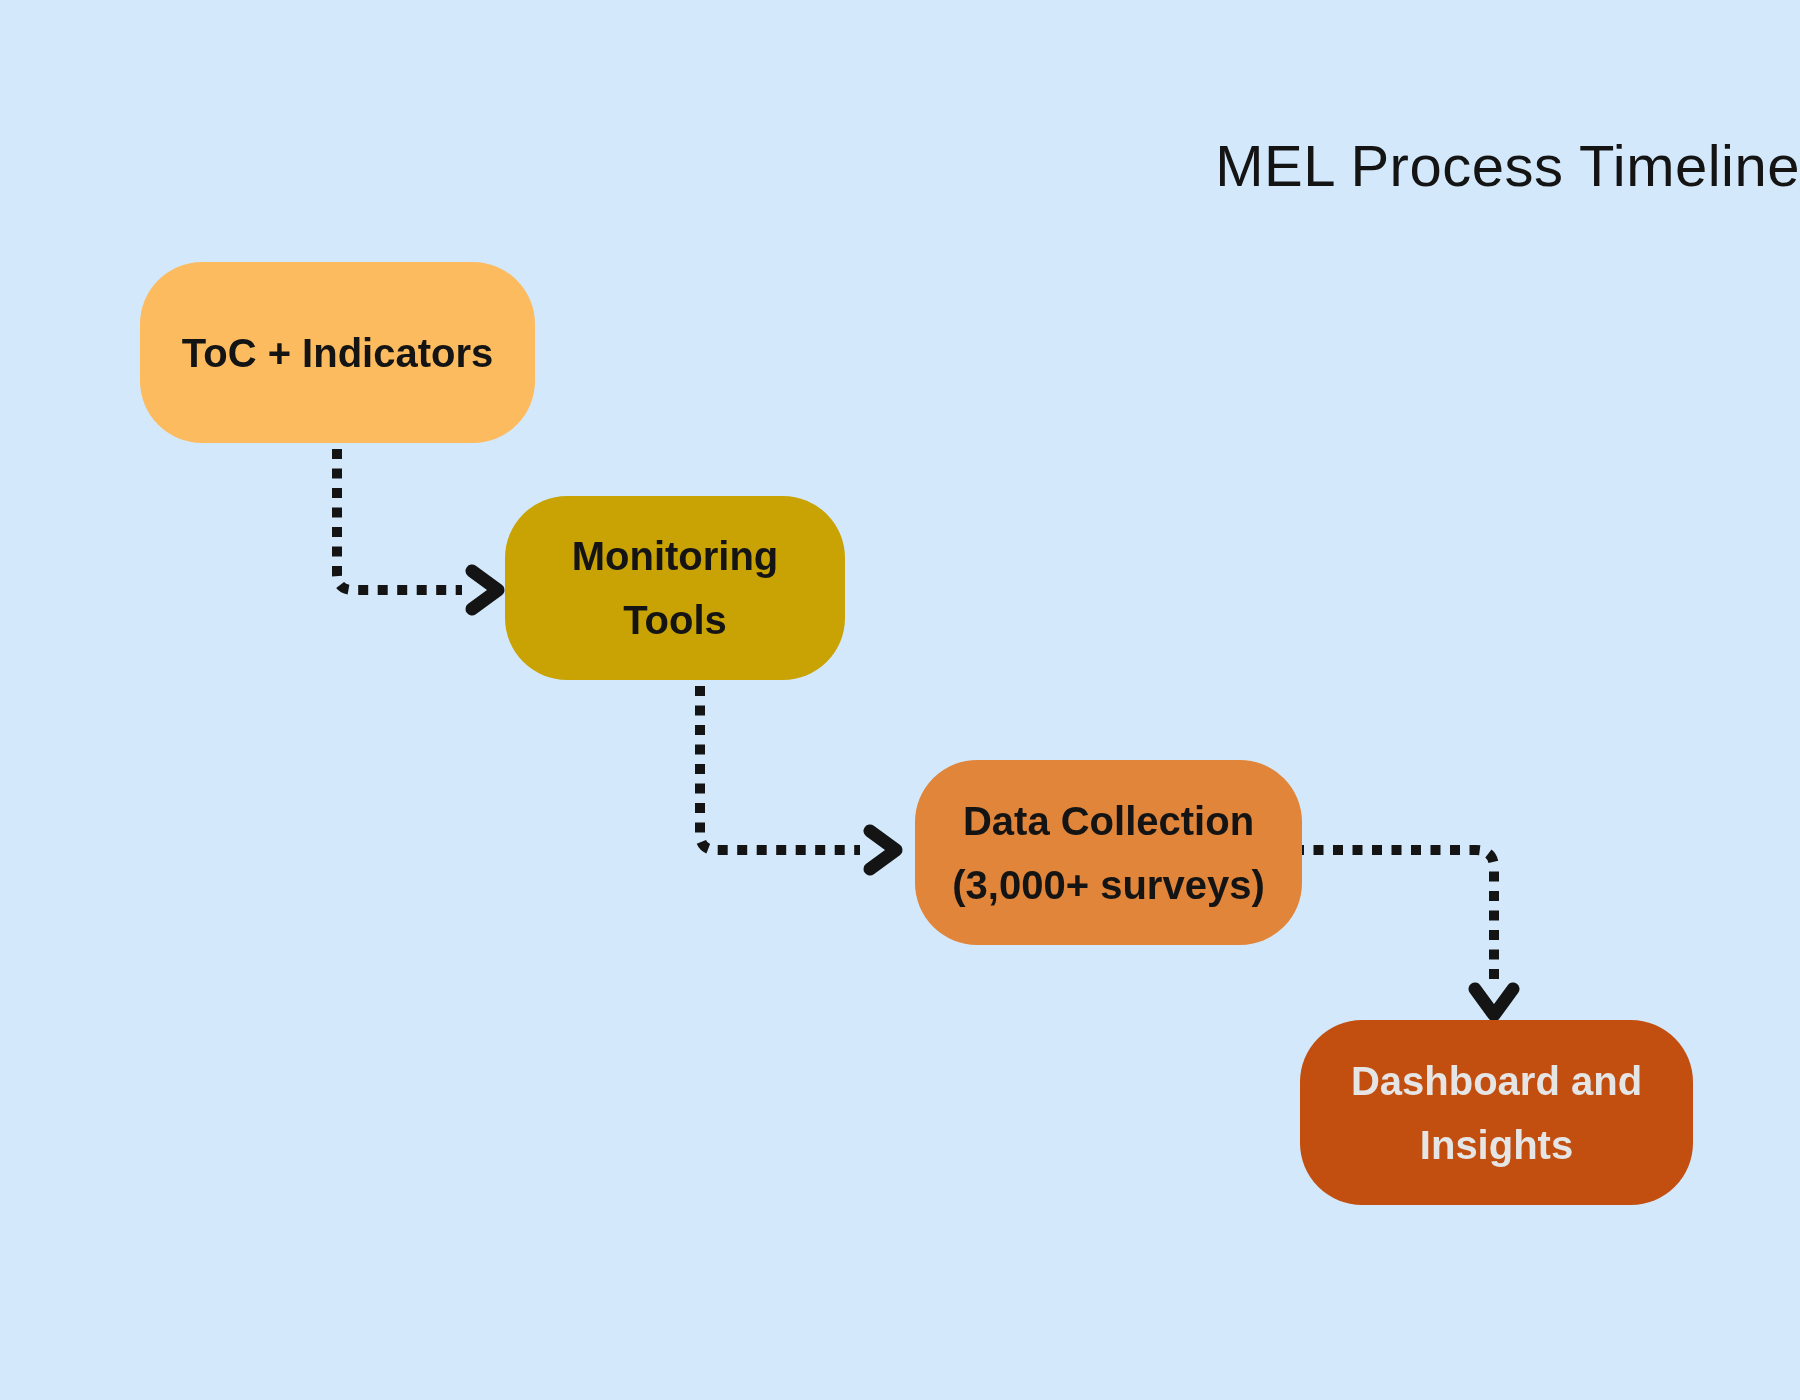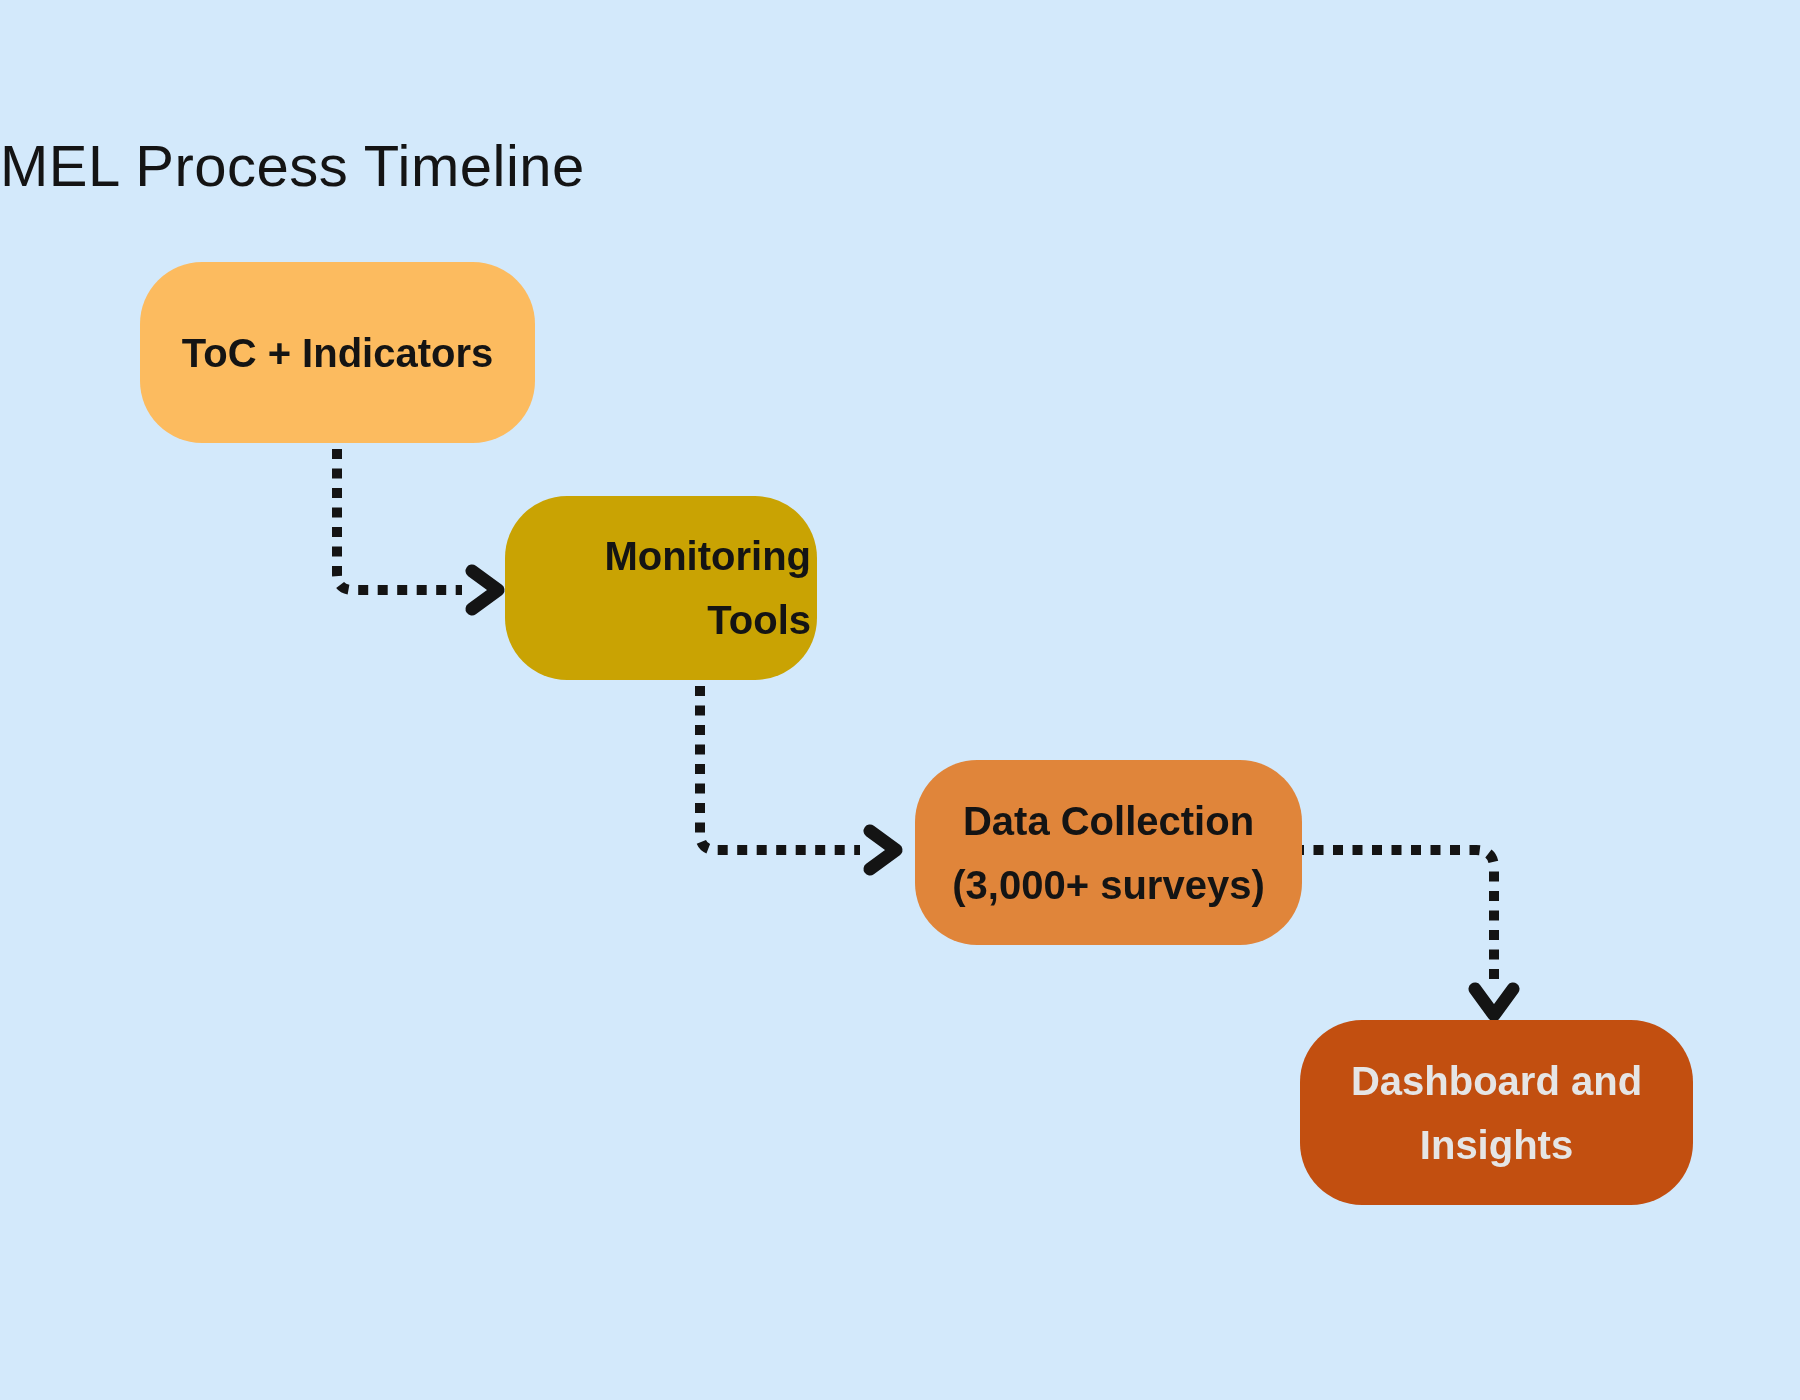--- a/index.html
+++ b/index.html
@@ -8,44 +8,44 @@
     font-family: "Liberation Sans", "DejaVu Sans", sans-serif;
   }
   .canvas {
     position: relative;
     width: 1800px;
     height: 1400px;
     overflow: hidden;
   }
   .diagram-title {
     position: absolute;
-    left: 0;
+    left: 12px;
     right: 0;
     top: 132px;
-    text-align: left;
+    text-align: right;
     font-size: 58px;
     font-weight: 400;
     letter-spacing: 0.5px;
     color: #141414;
   }
   .step-box {
     position: absolute;
     border-radius: 62px;
     display: flex;
     align-items: center;
     justify-content: center;
     text-align: center;
     font-size: 40px;
     font-weight: 700;
     line-height: 1.6;
-    padding: 0 6px;
+    padding: 0 14px;
     box-sizing: border-box;
   }
   .box-1 { left: 140px;  top: 262px;  width: 395px; height: 181px; }
-  .box-2 { left: 505px;  top: 496px;  width: 312px; height: 184px; text-align: right; }
+  .box-2 { left: 505px;  top: 496px;  width: 340px; height: 184px; }
   .box-3 { left: 915px;  top: 760px;  width: 387px; height: 185px; }
   .box-4 { left: 1300px; top: 1020px; width: 393px; height: 185px; }
   .connectors {
     position: absolute;
     left: 0;
     top: 0;
     width: 1800px;
     height: 1400px;
     pointer-events: none;
   }

